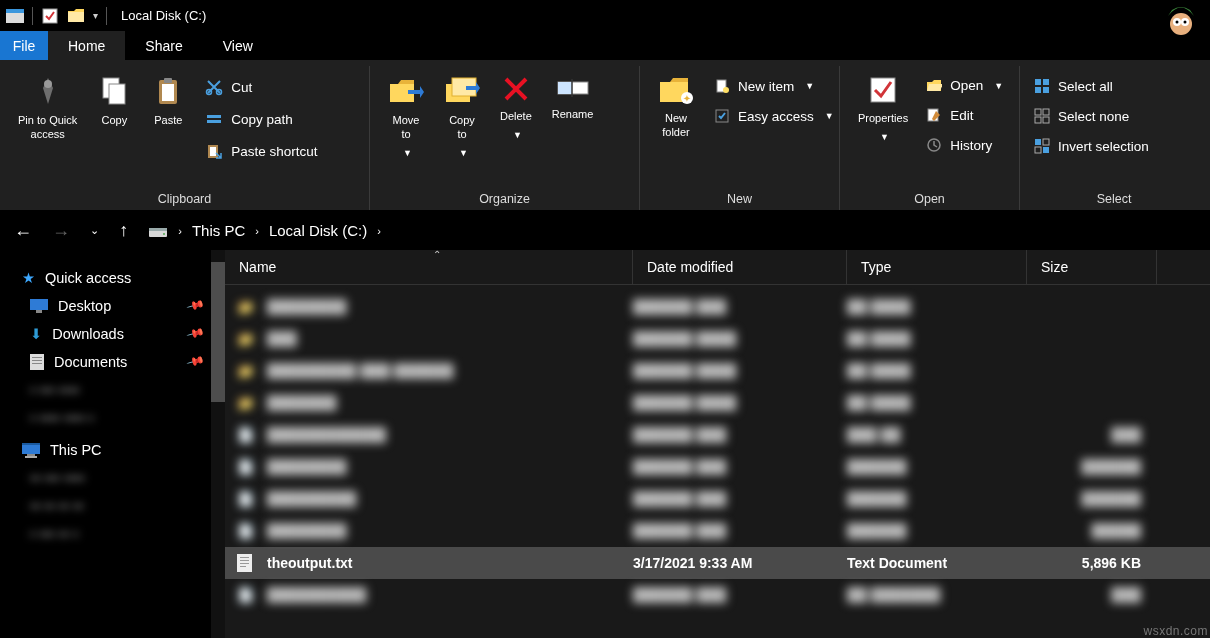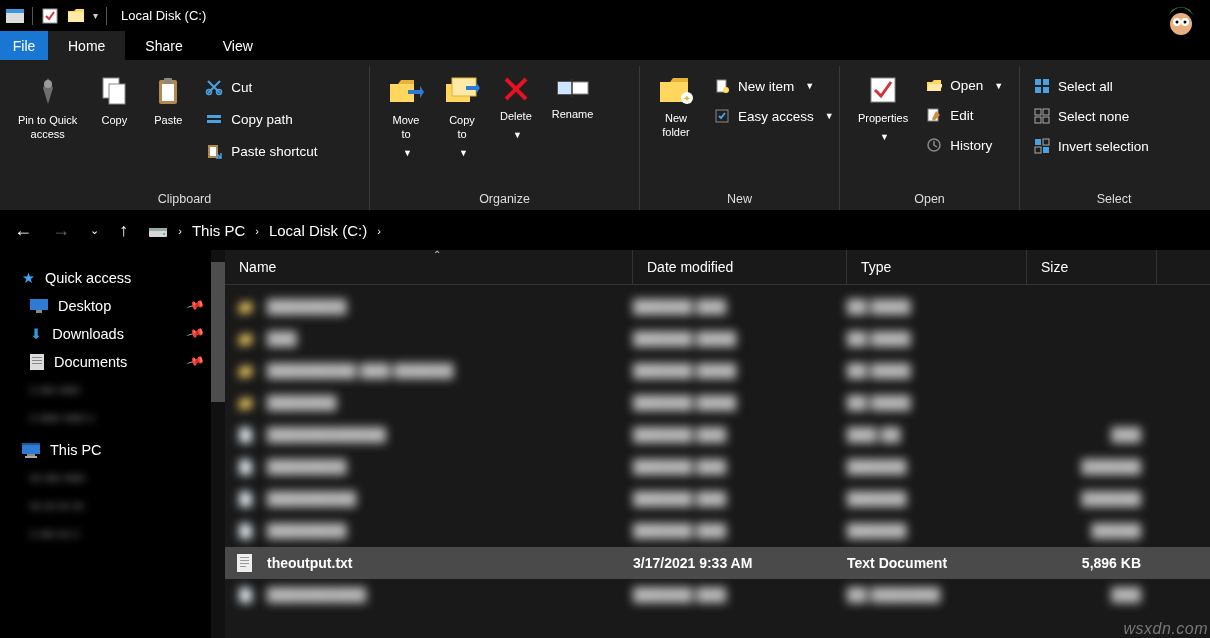--- a/index.html
+++ b/index.html
@@ -45,21 +45,21 @@
   .filebody { flex:1; overflow:hidden; padding-top:6px;font-weight:bold; }
   .row { height:32px; display:flex; align-items:center; padding-left:12px; }
   .row .ficon { width:22px; display:flex; align-items:center; }
   .cell { overflow:hidden; white-space:nowrap; }
   .c-name { width:374px; padding-left:8px; }
   .c-date { width:214px; }
   .c-type { width:180px; }
   .c-size { width:130px; text-align:right; padding-right:16px; }
   .blurrow .cell, .blurrow .ficon { filter: blur(5px); color:#bbb; }
   .selrow { background:#4a4a4a; }
-  .wsx { position:absolute; right:2px; bottom:0; font-size:16px; color:#777; letter-spacing:0.5px;font-style:italic;}
+  .wsx { position:absolute; right:2px; bottom:0; font-size:12px; color:#777; letter-spacing:0.5px;}
 </style>
 </head>
 <body>
 
 <div class="titlebar">
   <span class="tb-ico">
     <svg width="18" height="14" viewBox="0 0 18 14">
         <rect width="18" height="14" fill="#dcdcdc"></rect>
         <rect y="0" width="18" height="4" fill="#3a96dd"></rect>
       </svg>

